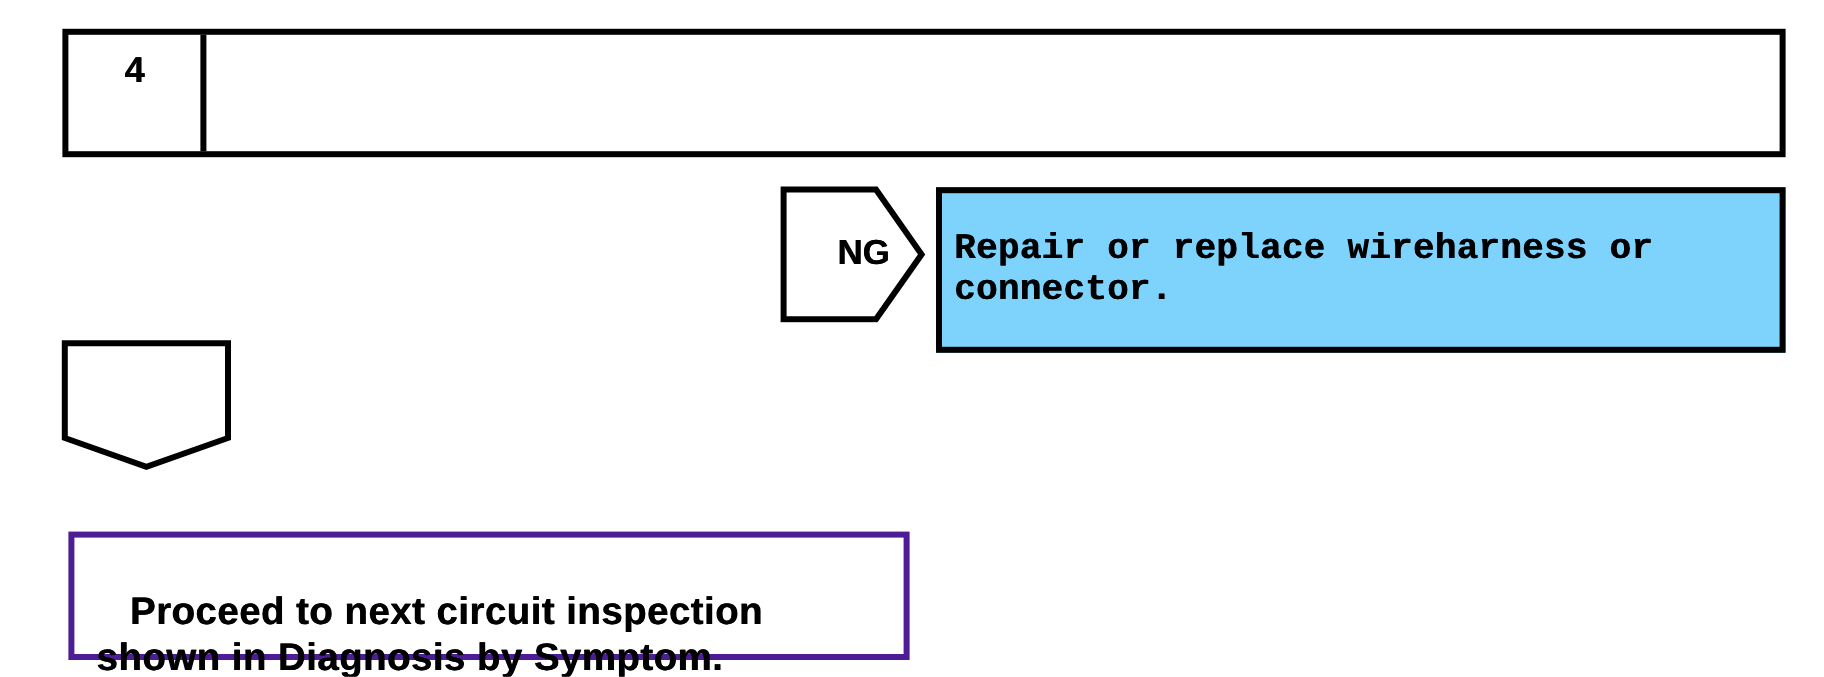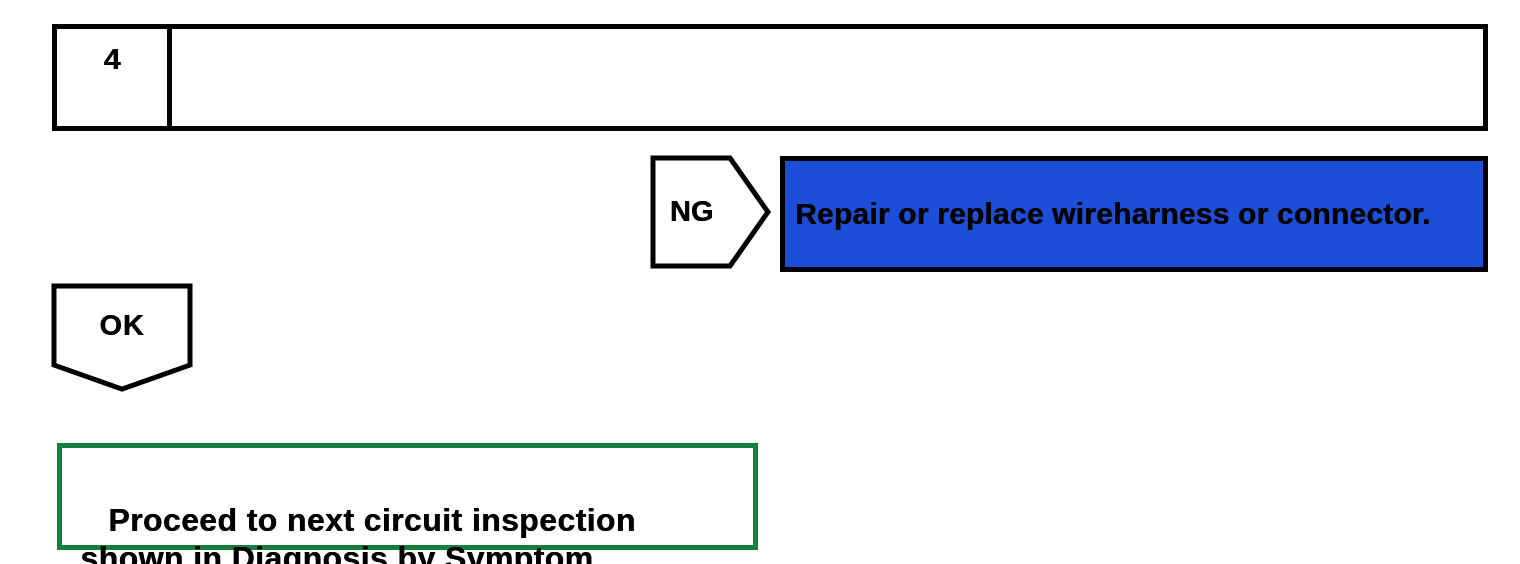--- a/index.html
+++ b/index.html
@@ -43,58 +43,59 @@
     white-space: pre-line;
   }
 
   
   .shape { position: absolute; }
   .shape polygon { fill: #ffffff; stroke: #000000; stroke-width: 5; stroke-linejoin: miter; }
 
   .ng-shape { left: 650px; top: 155px; }
   .ng-label {
     position: absolute;
-    left: 653px; top: 158px;
+    left: 681px; top: 158px;
     width: 77px; height: 107px;
     display: flex; align-items: center; justify-content: center;
     font-size: 29px;
   }
 
   .ok-shape { left: 50px; top: 282px; }
   .ok-label {
     position: absolute;
     left: 54px; top: 286px;
     width: 136px; height: 79px;
     display: flex; align-items: center; justify-content: center;
     font-size: 29px;
     letter-spacing: 1px;
   }
 
   
   .ng-box {
     position: absolute;
     left: 780px; top: 156px;
-    width: 708px; height: 116px;
+    width: 708px; height: 138px;
     border: 5px solid #000;
     box-sizing: border-box;
     display: flex; align-items: center;
     padding-left: 10px;
     font-size: 30px;
     letter-spacing: 0.2px;
-    background: #1d4ed8;
+    background: #7dd3fc;
+    font-family: Liberation Mono, monospace;
   }
 
   
   .ok-box {
     position: absolute;
     left: 57px; top: 443px;
     width: 701px; height: 107px;
-    border: 5px solid #15803d;
+    border: 5px solid #4c1d95;
     box-sizing: border-box;
-    padding: 15px 8px 0 9px;
+    padding: 4px 8px 0 9px;
     font-size: 32px;
     line-height: 38px;
     letter-spacing: 0.4px;
     white-space: pre-wrap;
     background: #fff;
   }
 </style>
 </head>
 <body>
 
@@ -111,20 +112,19 @@
   </svg>
   <div class="ng-label">NG</div>
 
   <div class="ng-box">
     <span>Repair or replace wireharness or connector.</span>
   </div>
 
   <svg class="shape ok-shape" width="146" height="112" viewBox="0 0 146 112" aria-hidden="true">
     <polygon points="4,4 140,4 140,83 72,107 4,83"></polygon>
   </svg>
-  <div class="ok-label">OK</div>
 
   <div class="ok-box">
     <span>Proceed to next circuit inspection
  shown in Diagnosis by Symptom.</span>
   </div>
 
 </div>
 
 </body></html>

